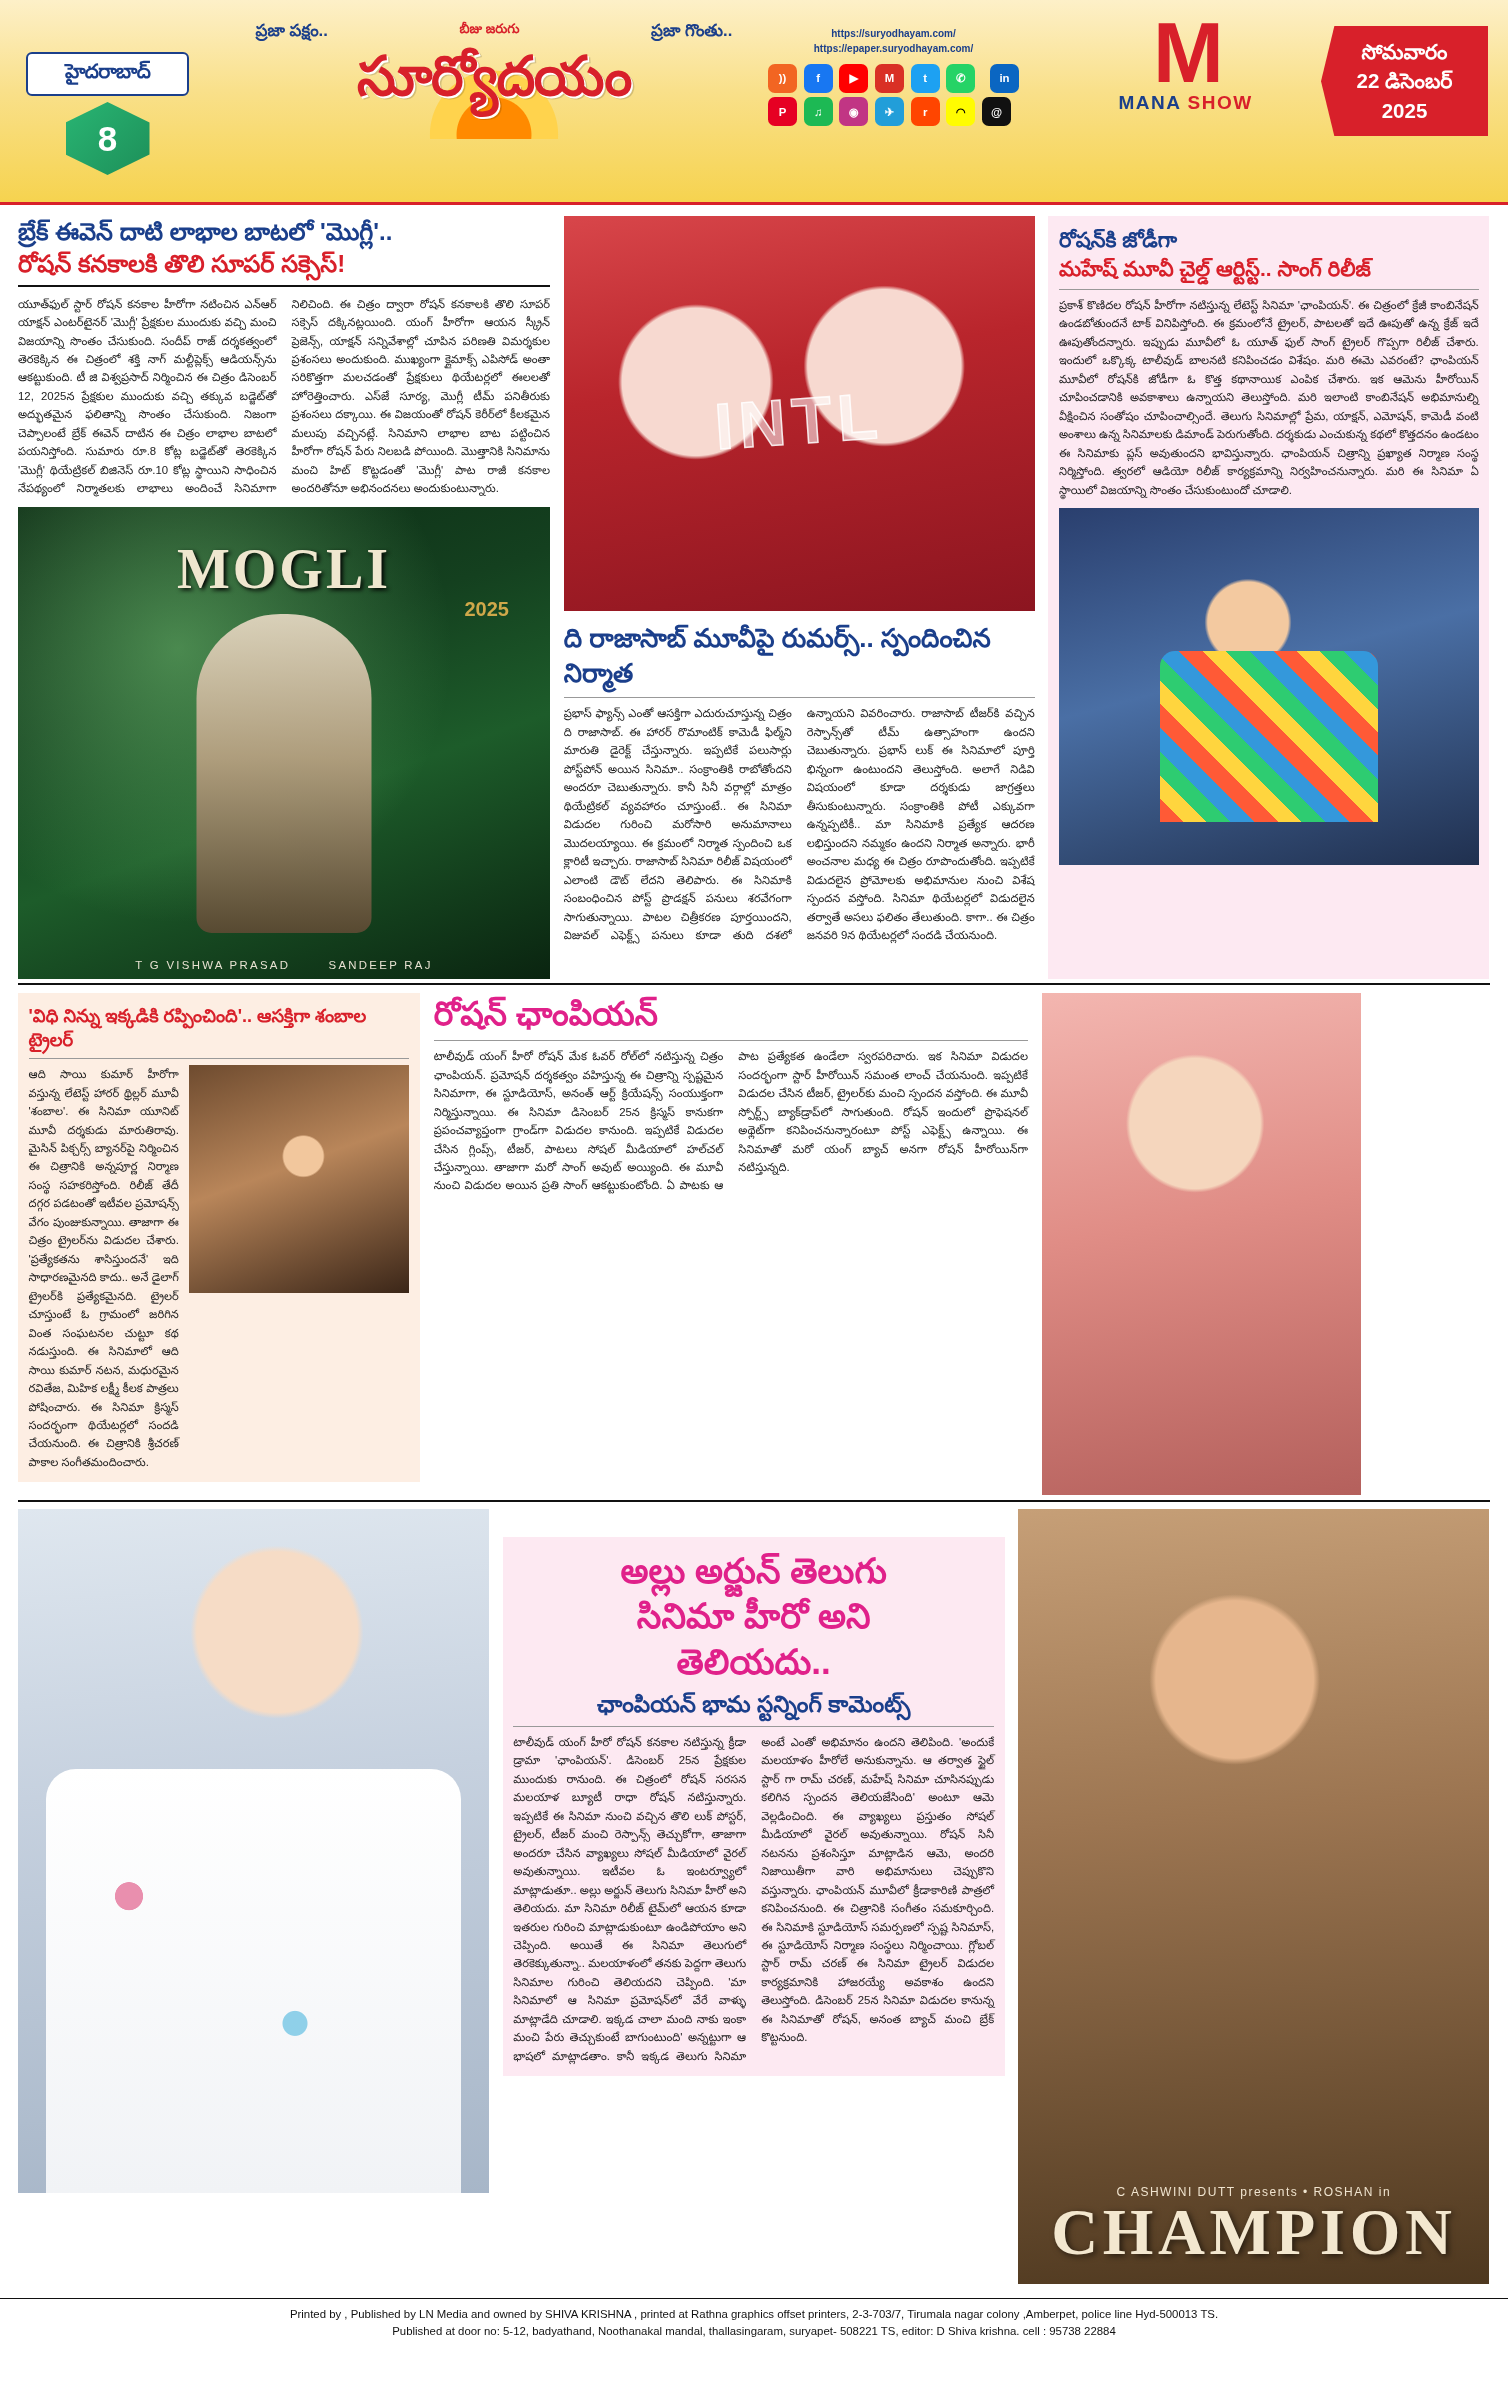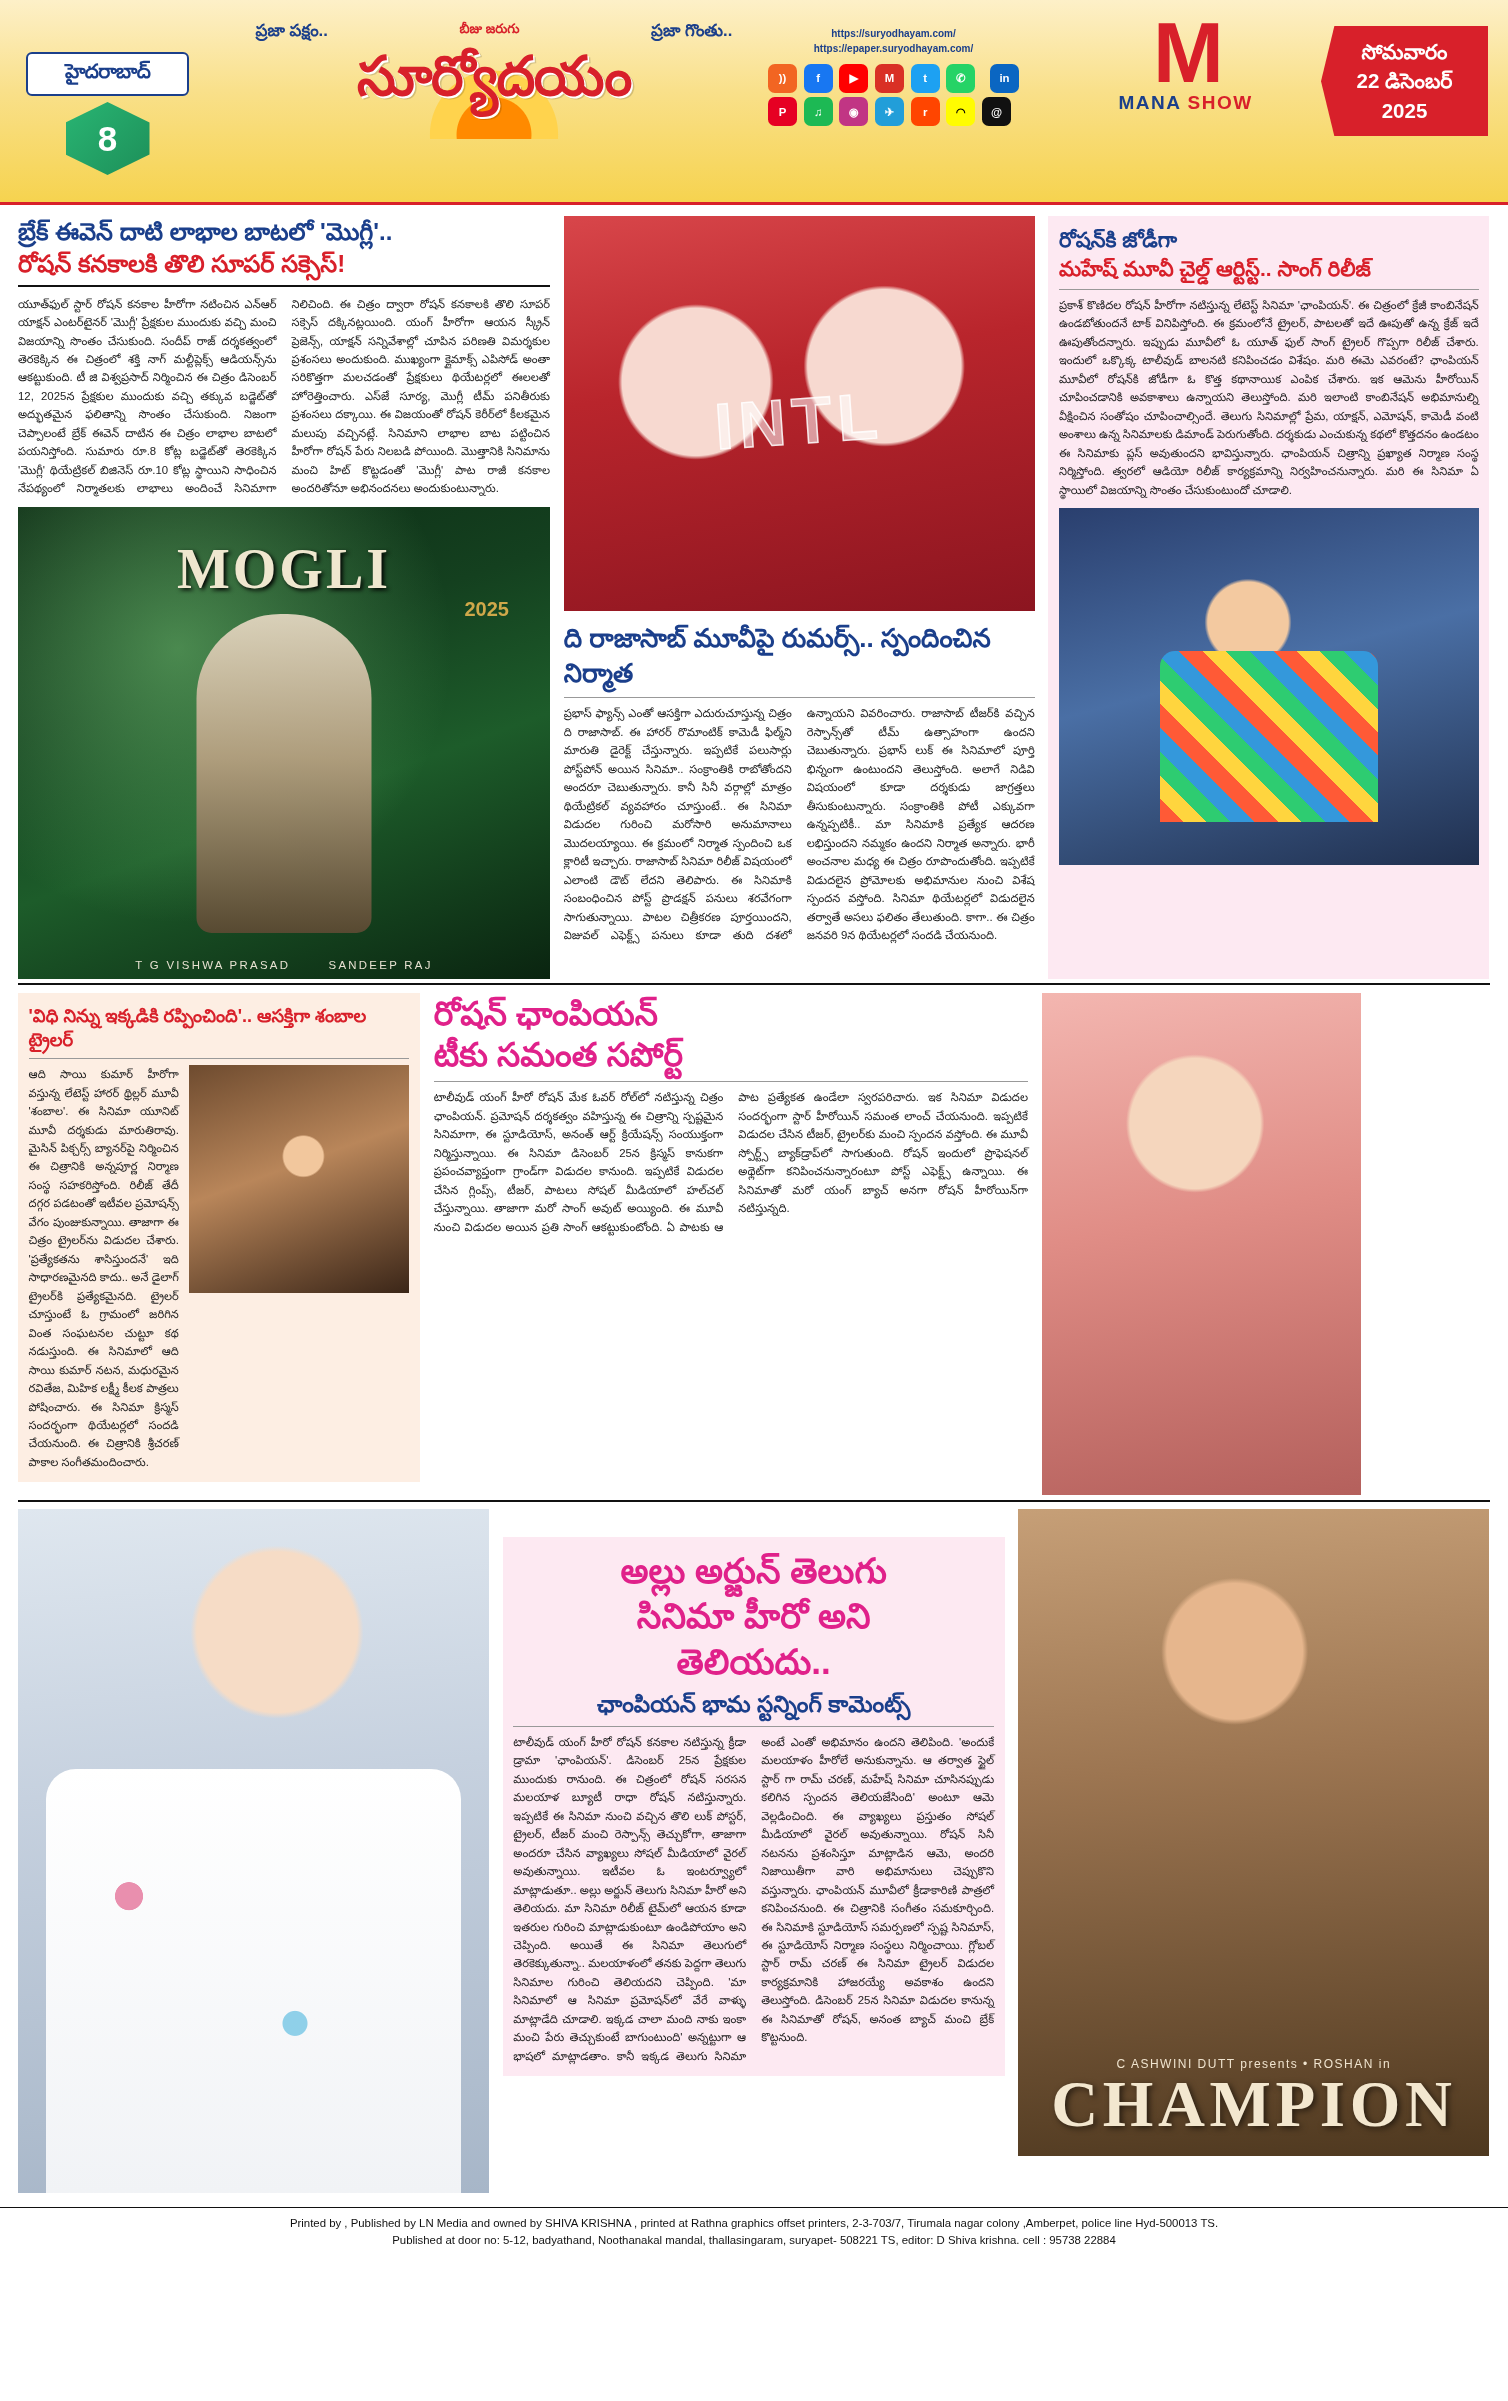--- a/index.html
+++ b/index.html
@@ -244,21 +244,21 @@
   .img-bhamy .saree {
     position:absolute; left:6%; bottom:0; width:88%; height:62%;
     background:
       radial-gradient(circle at 20% 30%, #e98fae 0 13.7px, transparent 14.4px),
       radial-gradient(circle at 60% 60%, #8fd0e9 0 12px, transparent 13px),
       linear-gradient(180deg,#ffffff,#f1f3f6);
     border-radius:30px 30px 0 0;
   }
 
   .img-champion {
-    height:647px;
+    height:775px;
     background:
       radial-gradient(circle at 46% 22%, #e6b68d 0 12%, transparent 13%),
       linear-gradient(175deg,#c69f77 0%,#9c7551 40%,#4e381f 100%);
     position:relative;
   }
   .img-champion .ctitle {
     position:absolute; left:0; right:0; bottom:13.7px; text-align:center;
     font-size:65px; font-weight:bold; color:#f3e7cf; letter-spacing:4.6px;
     font-family:"Liberation Serif", serif;
     text-shadow:2.3px 2.3px 6px rgba(0,0,0,.6);
@@ -402,21 +402,20 @@
         <div class="thin-rule"></div>
         <div style="display:flex; gap:10.6px;">
           <div class="body-te" style="flex:1;">ఆది సాయి కుమార్ హీరోగా వస్తున్న లేటెస్ట్ హారర్ థ్రిల్లర్ మూవీ 'శంబాల'. ఈ సినిమా యూనిట్ మూవీ దర్శకుడు మారుతిరావు. మైసిన్ పిక్చర్స్ బ్యానర్‌పై నిర్మించిన ఈ చిత్రానికి అన్నపూర్ణ నిర్మాణ సంస్థ సహకరిస్తోంది. రిలీజ్ తేదీ దగ్గర పడటంతో ఇటీవల ప్రమోషన్స్ వేగం పుంజుకున్నాయి. తాజాగా ఈ చిత్రం ట్రైలర్‌ను విడుదల చేశారు. 'ప్రత్యేకతను శాసిస్తుందనే' ఇది సాధారణమైనది కాదు.. అనే డైలాగ్ ట్రైలర్‌కి ప్రత్యేకమైనది. ట్రైలర్ చూస్తుంటే ఓ గ్రామంలో జరిగిన వింత సంఘటనల చుట్టూ కథ నడుస్తుంది. ఈ సినిమాలో ఆది సాయి కుమార్ నటన, మధురమైన రవితేజ, మిహిక లక్ష్మీ కీలక పాత్రలు పోషించారు. ఈ సినిమా క్రిస్మస్ సందర్భంగా థియేటర్లలో సందడి చేయనుంది. ఈ చిత్రానికి శ్రీచరణ్ పాకాల సంగీతమందించారు.</div>
           <div class="img img-hero-scope" style="width:220px;flex:none;"></div>
         </div>
       </div>
 
       <div style="width:927px; display:flex; gap:13.7px;">
         <div style="flex:1;">
           <div class="headline-pink sec-title-lg">రోషన్ ఛాంపియన్</div>
-          <div class="headline-pink sec-title-lg">టీకు సమంత సపోర్ట్</div>
           <div class="thin-rule"></div>
           <div class="body-te two-col-text">టాలీవుడ్ యంగ్ హీరో రోషన్ మేక ఓవర్ రోల్‌లో నటిస్తున్న చిత్రం ఛాంపియన్. ప్రమోషన్ దర్శకత్వం వహిస్తున్న ఈ చిత్రాన్ని స్పష్టమైన సినిమాగా, ఈ స్టూడియోస్, అనంత్ ఆర్ట్ క్రియేషన్స్ సంయుక్తంగా నిర్మిస్తున్నాయి. ఈ సినిమా డిసెంబర్ 25న క్రిస్మస్ కానుకగా ప్రపంచవ్యాప్తంగా గ్రాండ్‌గా విడుదల కానుంది. ఇప్పటికే విడుదల చేసిన గ్లింప్స్, టీజర్, పాటలు సోషల్ మీడియాలో హల్‌చల్ చేస్తున్నాయి. తాజాగా మరో సాంగ్ అవుట్ అయ్యింది. ఈ మూవీ నుంచి విడుదల అయిన ప్రతి సాంగ్ ఆకట్టుకుంటోంది. ఏ పాటకు ఆ పాట ప్రత్యేకత ఉండేలా స్వరపరిచారు. ఇక సినిమా విడుదల సందర్భంగా స్టార్ హీరోయిన్ సమంత లాంచ్ చేయనుంది. ఇప్పటికే విడుదల చేసిన టీజర్, ట్రైలర్‌కు మంచి స్పందన వస్తోంది. ఈ మూవీ స్పోర్ట్స్ బ్యాక్‌డ్రాప్‌లో సాగుతుంది. రోషన్ ఇందులో ప్రొఫెషనల్ అథ్లెట్‌గా కనిపించనున్నారంటూ పోస్ట్ ఎఫెక్ట్స్ ఉన్నాయి. ఈ సినిమాతో మరో యంగ్ బ్యాచ్ అనగా రోషన్ హీరోయిన్‌గా నటిస్తున్నది.</div>
         </div>
         <div class="img img-samantha" style="width:319px;flex:none;"></div>
       </div>
     </div>
 
     <div class="rule"></div>
 
     <div class="row1" style="align-items:flex-start;">

